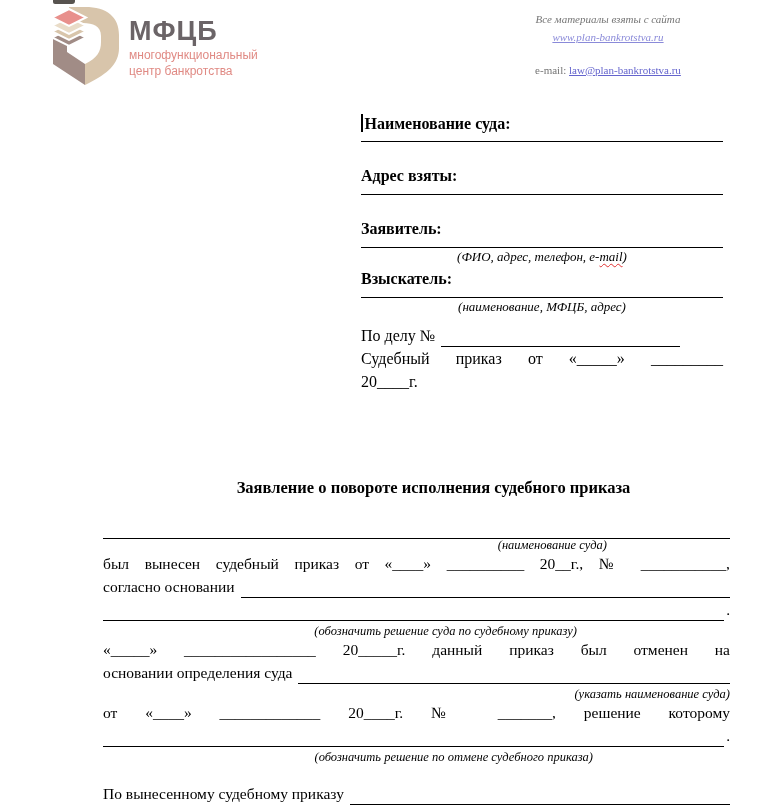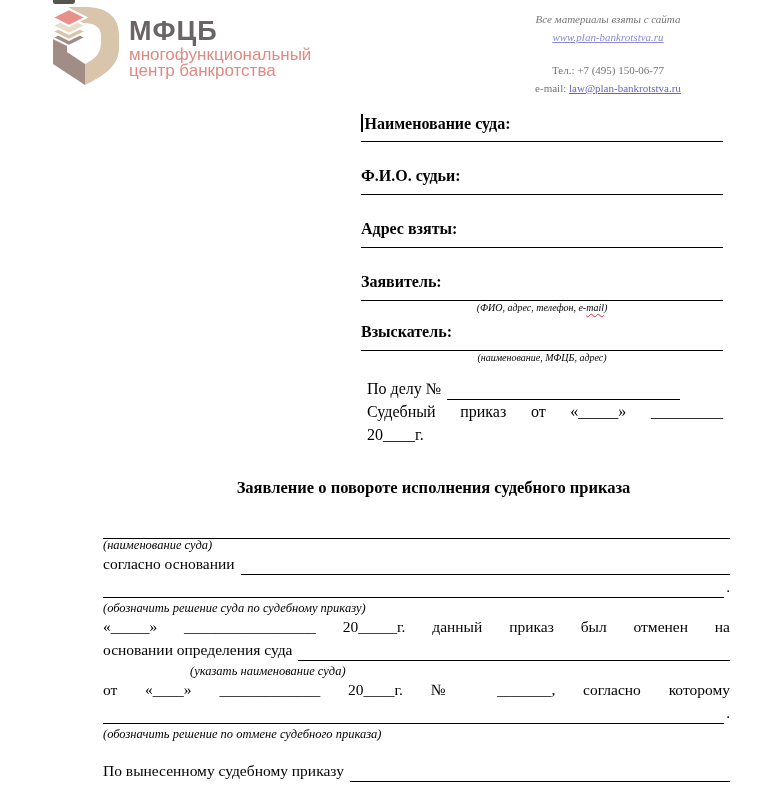--- a/index.html
+++ b/index.html
@@ -13,63 +13,63 @@
   
   .artifact { position:absolute; left:53px; top:0; width:22px; height:4px;
     background:#57534f; border-radius:0 0 3px 2px; }
 
   
   .logo-icon { position:absolute; left:48px; top:6px; }
   .logo-name { position:absolute; left:129px; top:16px;
     font-family:"Liberation Sans", sans-serif; font-weight:bold;
     font-size:27px; letter-spacing:1px; color:#6b6467; }
   .logo-sub { position:absolute; left:129px; top:47px;
-    font-family:"Liberation Sans", sans-serif; font-size:17px;
+    font-family:"Liberation Sans", sans-serif; font-size:12px;
     line-height:16px; color:#e08a84; }
 
   
   .contact { position:absolute; left:445px; top:10px; width:326px;
     text-align:center; font-size:11px; line-height:18px; color:#757575; }
   .contact .it { font-style:italic; }
   .lnk { text-decoration:underline; cursor:pointer; }
   .lnk.site { color:#8a8ad9; font-style:italic; }
   .lnk.mail { color:#6464cd; }
   .cgap { height:15px; }
 
   
   .court { position:absolute; left:361px; top:114px; width:362px; font-size:16px; }
   .fld { margin-bottom:25px; }
   .fld.cap { margin-bottom:0; }
   .flabel { height:27px; font-weight:bold; }
   .fline { height:0; border-bottom:1px solid #000; }
-  .fcaption { height:22px; padding-top:1px; font-size:10px; font-style:italic;
+  .fcaption { height:22px; padding-top:1px; font-size:13px; font-style:italic;
     text-align:center; font-weight:normal; }
   .misspell { text-decoration:underline; text-decoration-style:wavy;
     text-decoration-color:#e03030; text-decoration-thickness:1px; text-underline-offset:2px; }
   .cursor { display:inline-block; width:1.5px; height:18px; background:#000;
     vertical-align:-3px; margin-right:2px; }
 
   .row { display:flex; height:23px; }
   .row .lbl { white-space:pre; }
   .fill { flex:1; border-bottom:1px solid #000; margin-left:6px; margin-bottom:3px; }
   .fill.nogap { margin-left:0; }
   .endgap { width:43px; }
   .jl { height:23px; text-align:justify; text-align-last:justify; }
   .plain { height:23px; }
-  .court .row, .court .jl, .court .plain { font-size:16px;margin-left:6px; }
+  .court .row, .court .jl, .court .plain { font-size:16px; }
   .mt7 { margin-top:7px; }
 
   
   .title { position:absolute; left:120px; top:478px; width:627px;
     text-align:center; font-weight:bold; font-size:16.5px; }
 
   
   .main { position:absolute; left:103px; top:516px; width:627px; font-size:15.5px; }
   .rowfill { height:23px; border-bottom:1px solid #000; margin-bottom:-1px; }
-  .mcaption { height:17px; font-size:12.5px; font-style:italic; text-align:left; }
+  .mcaption { height:17px; font-size:12.5px; font-style:italic; text-align:right; }
   .pr123 { padding-right:123px; }
   .pr153 { padding-right:153px; }
   .pl87  { padding-left:87px; }
   .pr137 { padding-right:137px; }
   .spacer { height:18px; }
   .dot { margin-left:2px; }
 </style>
 </head>
 <body>
 
@@ -88,35 +88,30 @@
   <div class="logo-name">МФЦБ</div>
   <div class="logo-sub">
     <div>многофункциональный</div>
     <div>центр банкротства</div>
   </div>
 
   <div class="contact">
     <div class="it">Все материалы взяты с сайта</div>
     <div><span class="lnk site">www.plan-bankrotstva.ru</span></div>
     <div class="cgap"></div>
-    <div>Тел.: +7 (495) 150-06-77</div>
     <div><span>e-mail:</span> <span class="lnk mail">law@plan-bankrotstva.ru</span></div>
   </div>
 
   <div class="court">
 
     <div class="fld">
       <div class="flabel"><span class="cursor"></span><span>Наименование суда:</span></div>
       <div class="fline"></div>
     </div>
 
-    <div class="fld">
-      <div class="flabel">Ф.И.О. судьи:</div>
-      <div class="fline"></div>
-    </div>
 
     <div class="fld">
       <div class="flabel">Адрес взяты:</div>
       <div class="fline"></div>
     </div>
 
     <div class="fld cap">
       <div class="flabel">Заявитель:</div>
       <div class="fline"></div>
       <div class="fcaption"><span>(ФИО, адрес, телефон, e-</span><span class="misspell">mail</span><span>)</span></div>
@@ -140,20 +135,21 @@
   </div>
 
   <div class="title">Заявление о повороте исполнения судебного приказа</div>
 
   <div class="main">
 
     <div class="rowfill"></div>
 
     <div class="mcaption pr123">(наименование суда)</div>
 
+    <div class="jl">был вынесен судебный приказ от «____» __________ 20__г., № ___________,</div>
 
     <div class="row">
       <span class="lbl">согласно основании</span>
       <span class="fill"></span>
     </div>
 
     <div class="row">
       <span class="fill nogap"></span>
       <span class="dot">.</span>
     </div>
@@ -162,21 +158,21 @@
 
     <div class="jl">«_____» _________________ 20_____г. данный приказ был отменен на</div>
 
     <div class="row">
       <span class="lbl">основании определения суда</span>
       <span class="fill"></span>
     </div>
 
     <div class="mcaption pl87">(указать наименование суда)</div>
 
-    <div class="jl">от «____» _____________ 20____г. № _______, согласно которому</div>
+    <div class="jl">от «____» _____________ 20____г. № _______, решение которому</div>
 
     <div class="row">
       <span class="fill nogap"></span>
       <span class="dot">.</span>
     </div>
 
     <div class="mcaption pr137">(обозначить решение по отмене судебного приказа)</div>
 
     <div class="spacer"></div>
 

